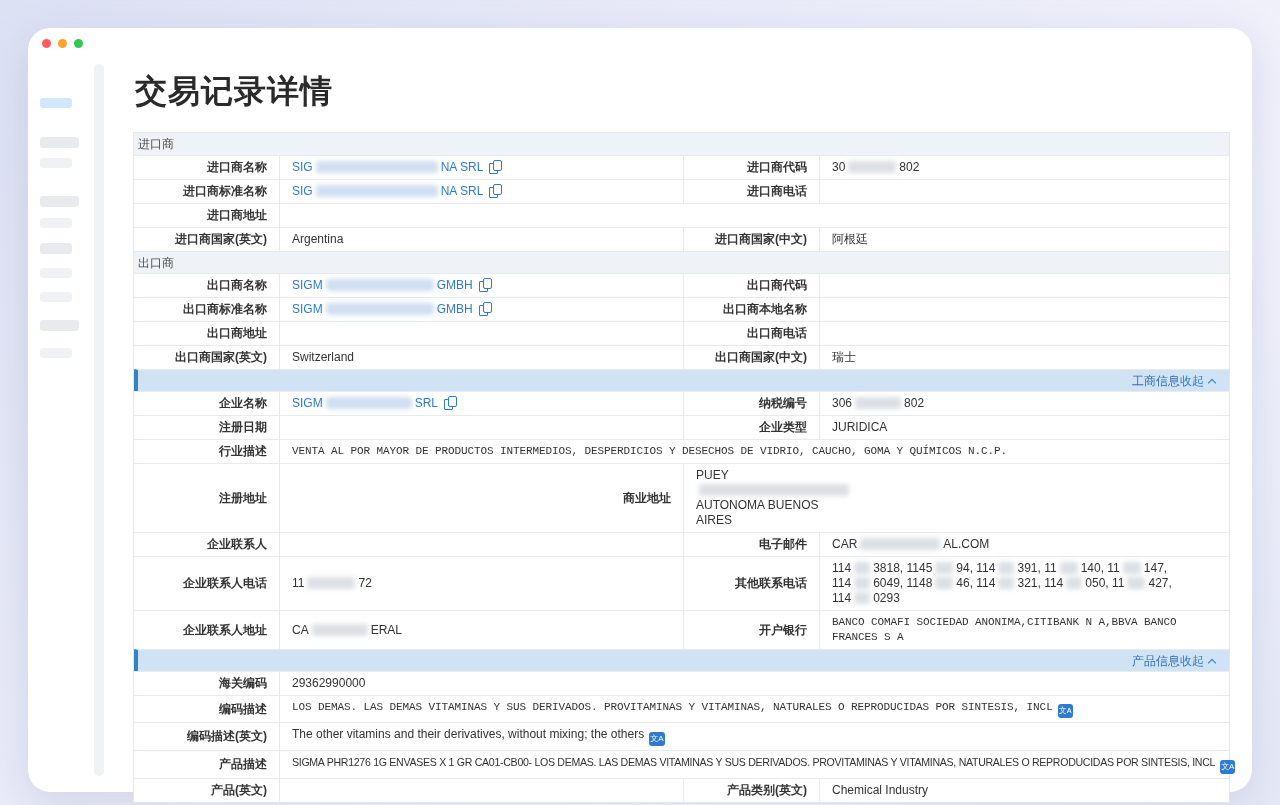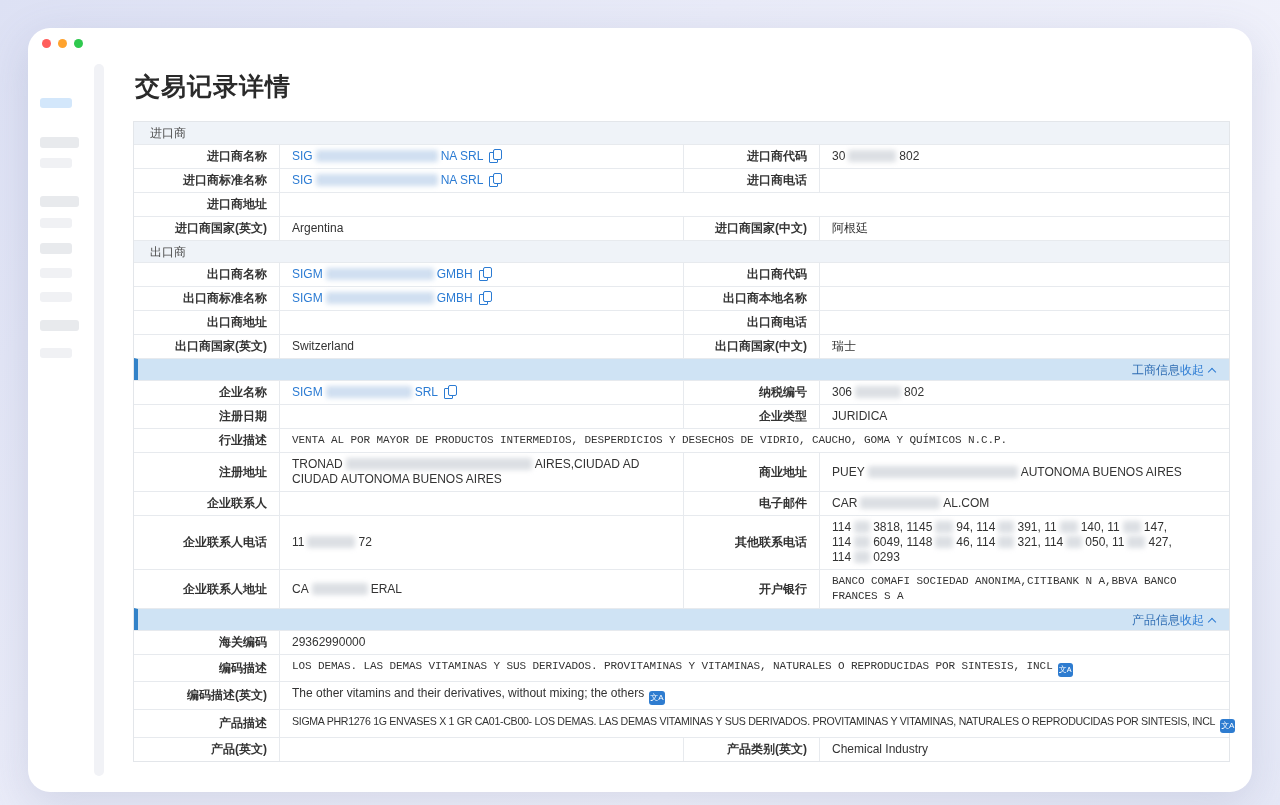--- a/index.html
+++ b/index.html
@@ -21,26 +21,26 @@
   .dot.green { left:46px; background:#2fc94e; }
   
   .sb { position:absolute; border-radius:3px; }
   .sb.active { background:#d3e7fb; }
   .sb.g { background:#e8eaed; }
   .sb.l { background:#f0f1f4; }
   .divider { position:absolute; left:66px; top:36px; bottom:16px; width:10px;
     background:#f1f2f6; border-radius:5px; }
   
   .content { position:absolute; left:105px; top:42px; width:1100px; }
-  h1.title { font-size:25px; font-weight:700; color:#2a2a2a; margin:0 0 18px 2px; letter-spacing:1px; }
+  h1.title { font-size:32px; font-weight:700; color:#2a2a2a; margin:0 0 18px 2px; letter-spacing:1px; }
   .tbl { width:1097px; border:1px solid #e3e6ea; background:#fff; font-size:12px; color:#333; }
   .tbl > * { border-top:1px solid #e7eaee; }
   .tbl > *:first-child { border-top:none; }
   .sec-h { height:22px; line-height:22px; font-size:12px; }
-  .sec-h.plain { background:#eff3f8; color:#4a4a4a; padding-left:16px; }
+  .sec-h.plain { background:#eff3f8; color:#4a4a4a; padding-left:4px; }
   .sec-h.blue  { background:#cfe3f4; color:#2f6db3; padding-left:12px;
     border-left:4px solid #3282c8; display:flex; justify-content:flex-end; align-items:center; }
   .collapse { color:#2b7bd3; padding-right:14px; cursor:pointer; font-size:12px; }
   .chev { display:inline-block; width:6px; height:6px; border-left:1.5px solid #2b7bd3;
     border-top:1.5px solid #2b7bd3; transform:rotate(45deg); margin-left:5px; vertical-align:-1px; }
   .row { display:grid; grid-template-columns:145px 404px 136px 410px; align-items:stretch; }
   .row > .c + .c { border-left:1px solid #e7eaee; }
   .c { padding:4px 12px; display:flex; align-items:center; min-height:23px; line-height:15px; }
   .c.lbl { justify-content:flex-end; font-weight:700; color:#333; text-align:right; }
   .c.sp34 { grid-column:2 / -1; }
@@ -248,23 +248,20 @@
           </div>
         <div class="c sp34">
             <span class="inner caps-sm">VENTA AL POR MAYOR DE PRODUCTOS INTERMEDIOS, DESPERDICIOS Y DESECHOS DE VIDRIO, CAUCHO, GOMA Y QUÍMICOS N.C.P.</span>
           </div>
       </div>
 
       <div class="row">
         <div class="c lbl">
             <span class="inner">注册地址</span>
           </div>
-        <div class="c">
-            <span class="inner"><span>TRONAD</span><span class="redact" style="width: 186px;"></span><span>AIRES,CIUDAD AD CIUDAD AUTONOMA BUENOS AIRES</span></span>
-          </div>
         <div class="c lbl">
             <span class="inner">商业地址</span>
           </div>
         <div class="c">
             <span class="inner"><span>PUEY</span><span class="redact" style="width: 150px;"></span><span>AUTONOMA BUENOS AIRES</span></span>
           </div>
       </div>
 
       <div class="row">
         <div class="c lbl">

